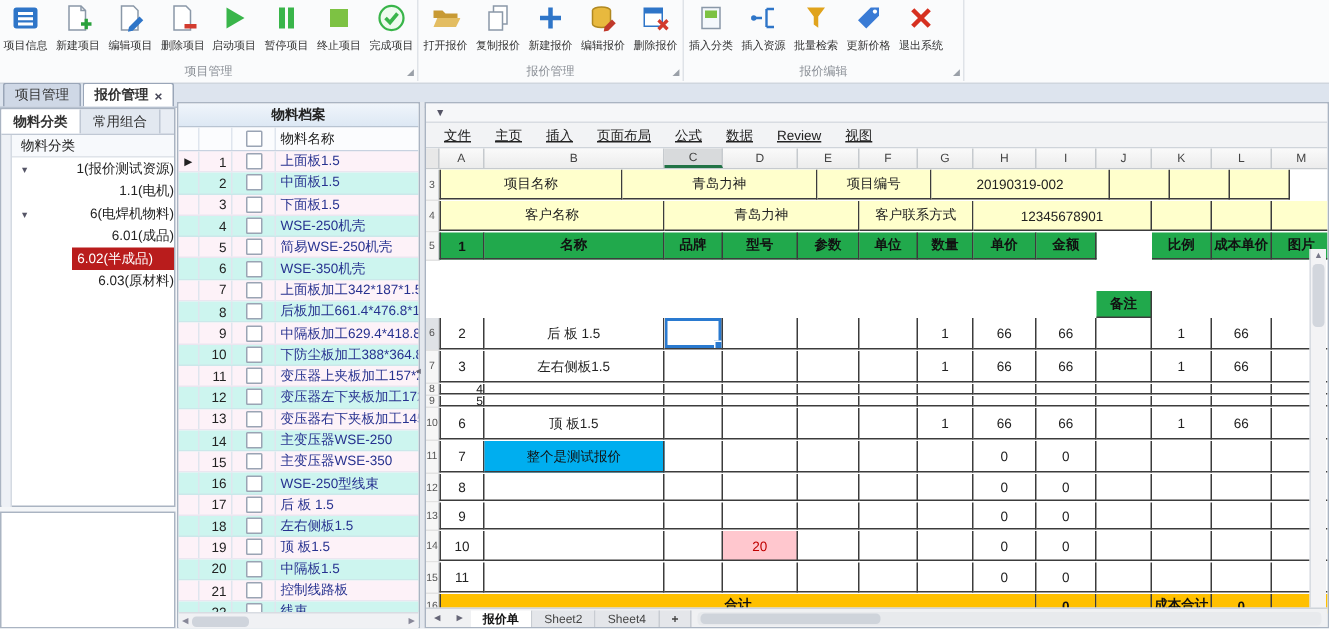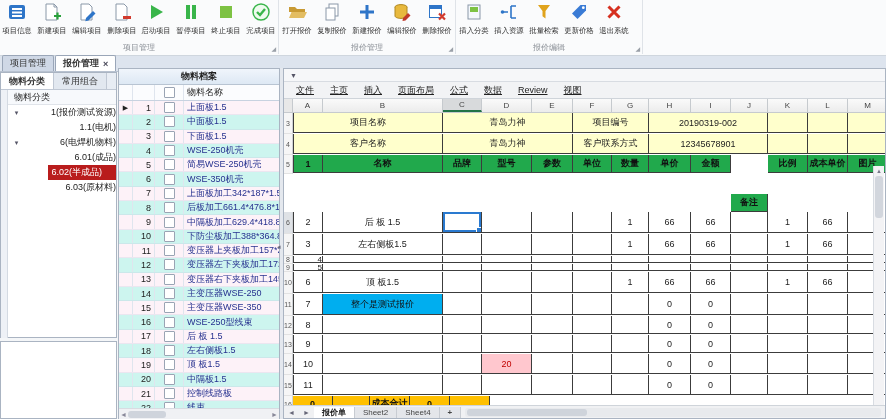--- a/index.html
+++ b/index.html
@@ -554,21 +554,21 @@
         <div class="colh" style="width: 42px;">H</div>
         <div class="colh" style="width: 40px;">I</div>
         <div class="colh" style="width: 37px;">J</div>
         <div class="colh" style="width: 40px;">K</div>
         <div class="colh" style="width: 40px;">L</div>
         <div class="colh" style="width: 40px;">M</div>
       </div>
     <div id="gridarea">
         <div class="grow">
           <div class="gut" style="height: 20px;">3</div>
-          <div class="cell c-yellow first" style="width: 150px; height: 20px;">项目名称</div>
+          <div class="cell c-yellow first" style="width: 122px; height: 20px;">项目名称</div>
           <div class="cell c-yellow" style="width: 130px; height: 20px;">青岛力神</div>
           <div class="cell c-yellow" style="width: 76px; height: 20px;">项目编号</div>
           <div class="cell c-yellow" style="width: 119px; height: 20px;">20190319-002</div>
           <div class="cell c-yellow" style="width: 40px; height: 20px;"></div>
           <div class="cell c-yellow" style="width: 40px; height: 20px;"></div>
           <div class="cell c-yellow" style="width: 40px; height: 20px;"></div>
         </div>
         <div class="grow">
           <div class="gut" style="height: 20px;">4</div>
           <div class="cell c-yellow first" style="width: 150px; height: 20px;">客户名称</div>
@@ -752,20 +752,21 @@
           <div class="cell " style="width: 37px; height: 20px;"></div>
           <div class="cell " style="width: 42px; height: 20px;">0</div>
           <div class="cell " style="width: 40px; height: 20px;">0</div>
           <div class="cell " style="width: 37px; height: 20px;"></div>
           <div class="cell " style="width: 40px; height: 20px;"></div>
           <div class="cell " style="width: 40px; height: 20px;"></div>
           <div class="cell " style="width: 40px; height: 20px;"></div>
         </div>
         <div class="grow">
           <div class="gut" style="height: 16px;">16</div>
+          <div class="cell c-orange first" style="width: 398px; height: 16px;">合计</div>
           <div class="cell c-orange" style="width: 40px; height: 16px;">0</div>
           <div class="cell c-orange" style="width: 37px; height: 16px;"></div>
           <div class="cell c-orange" style="width: 40px; height: 16px;">成本合计</div>
           <div class="cell c-orange" style="width: 40px; height: 16px;">0</div>
           <div class="cell c-orange" style="width: 40px; height: 16px;"></div>
         </div>
         <div class="grow">
           <div class="gut" style="height: 7px;">17</div>
           <div class="cell faint" style="width: 30px; height: 7px;"></div>
           <div class="cell faint" style="width: 120px; height: 7px;"></div>

